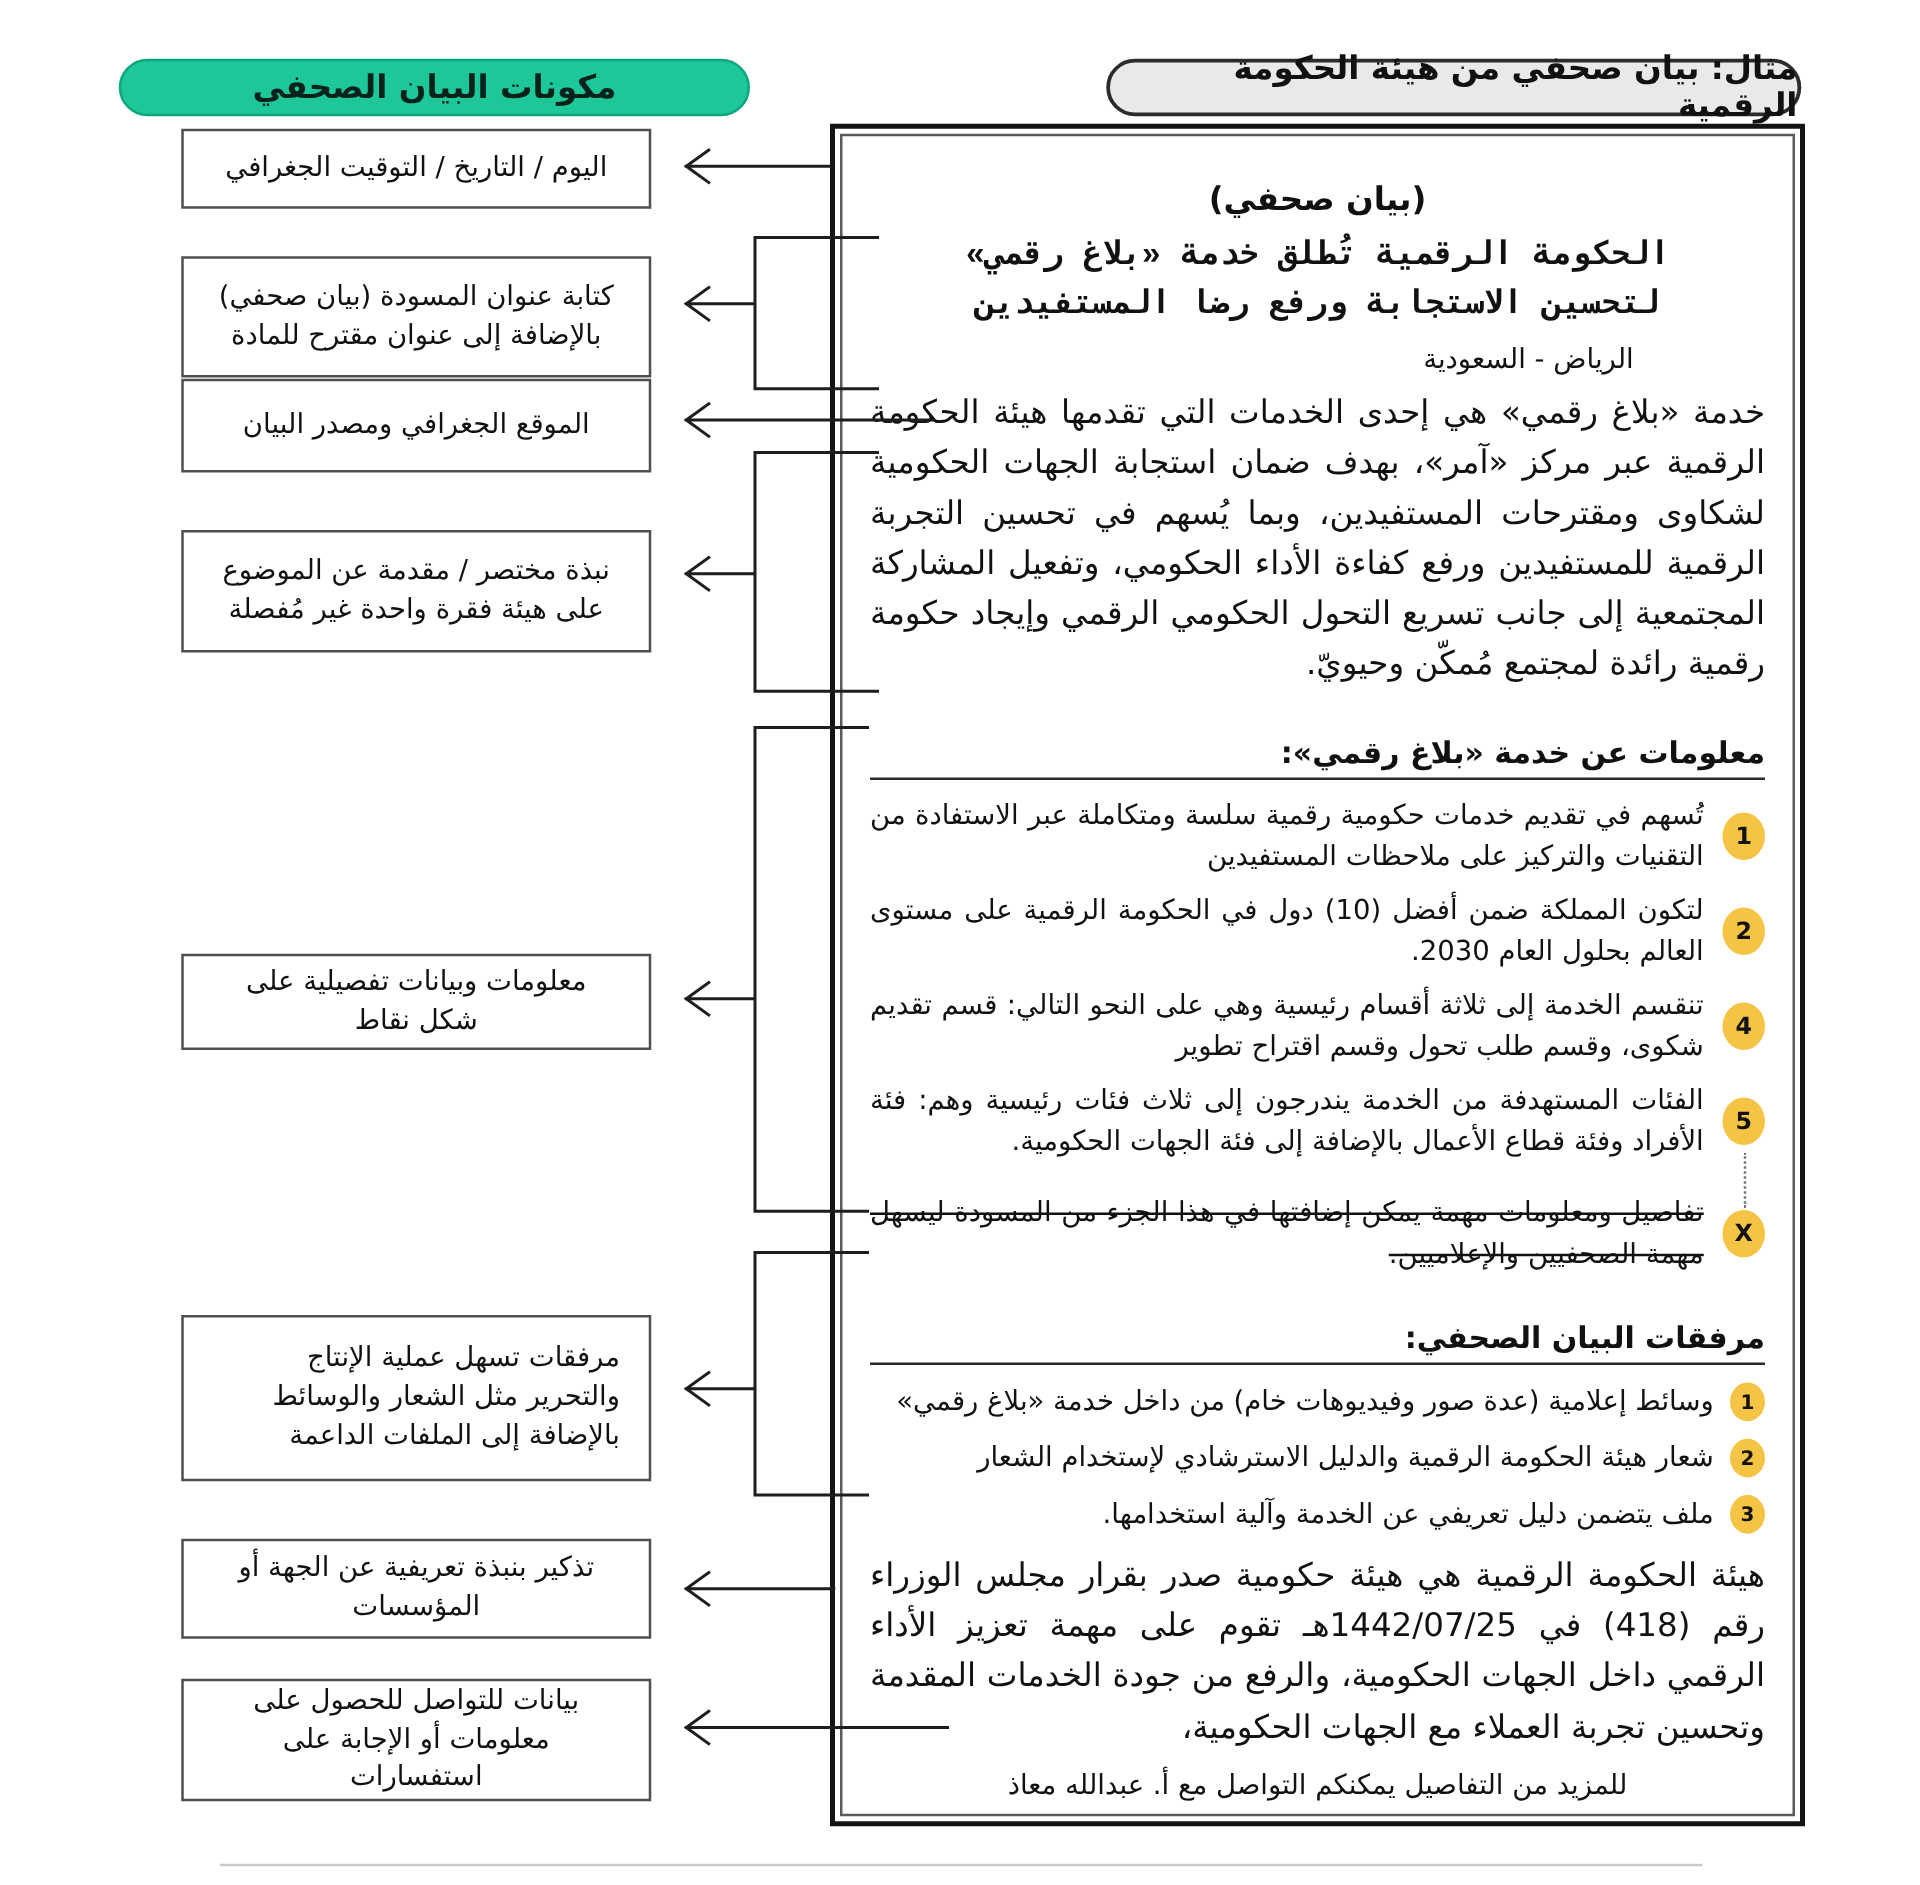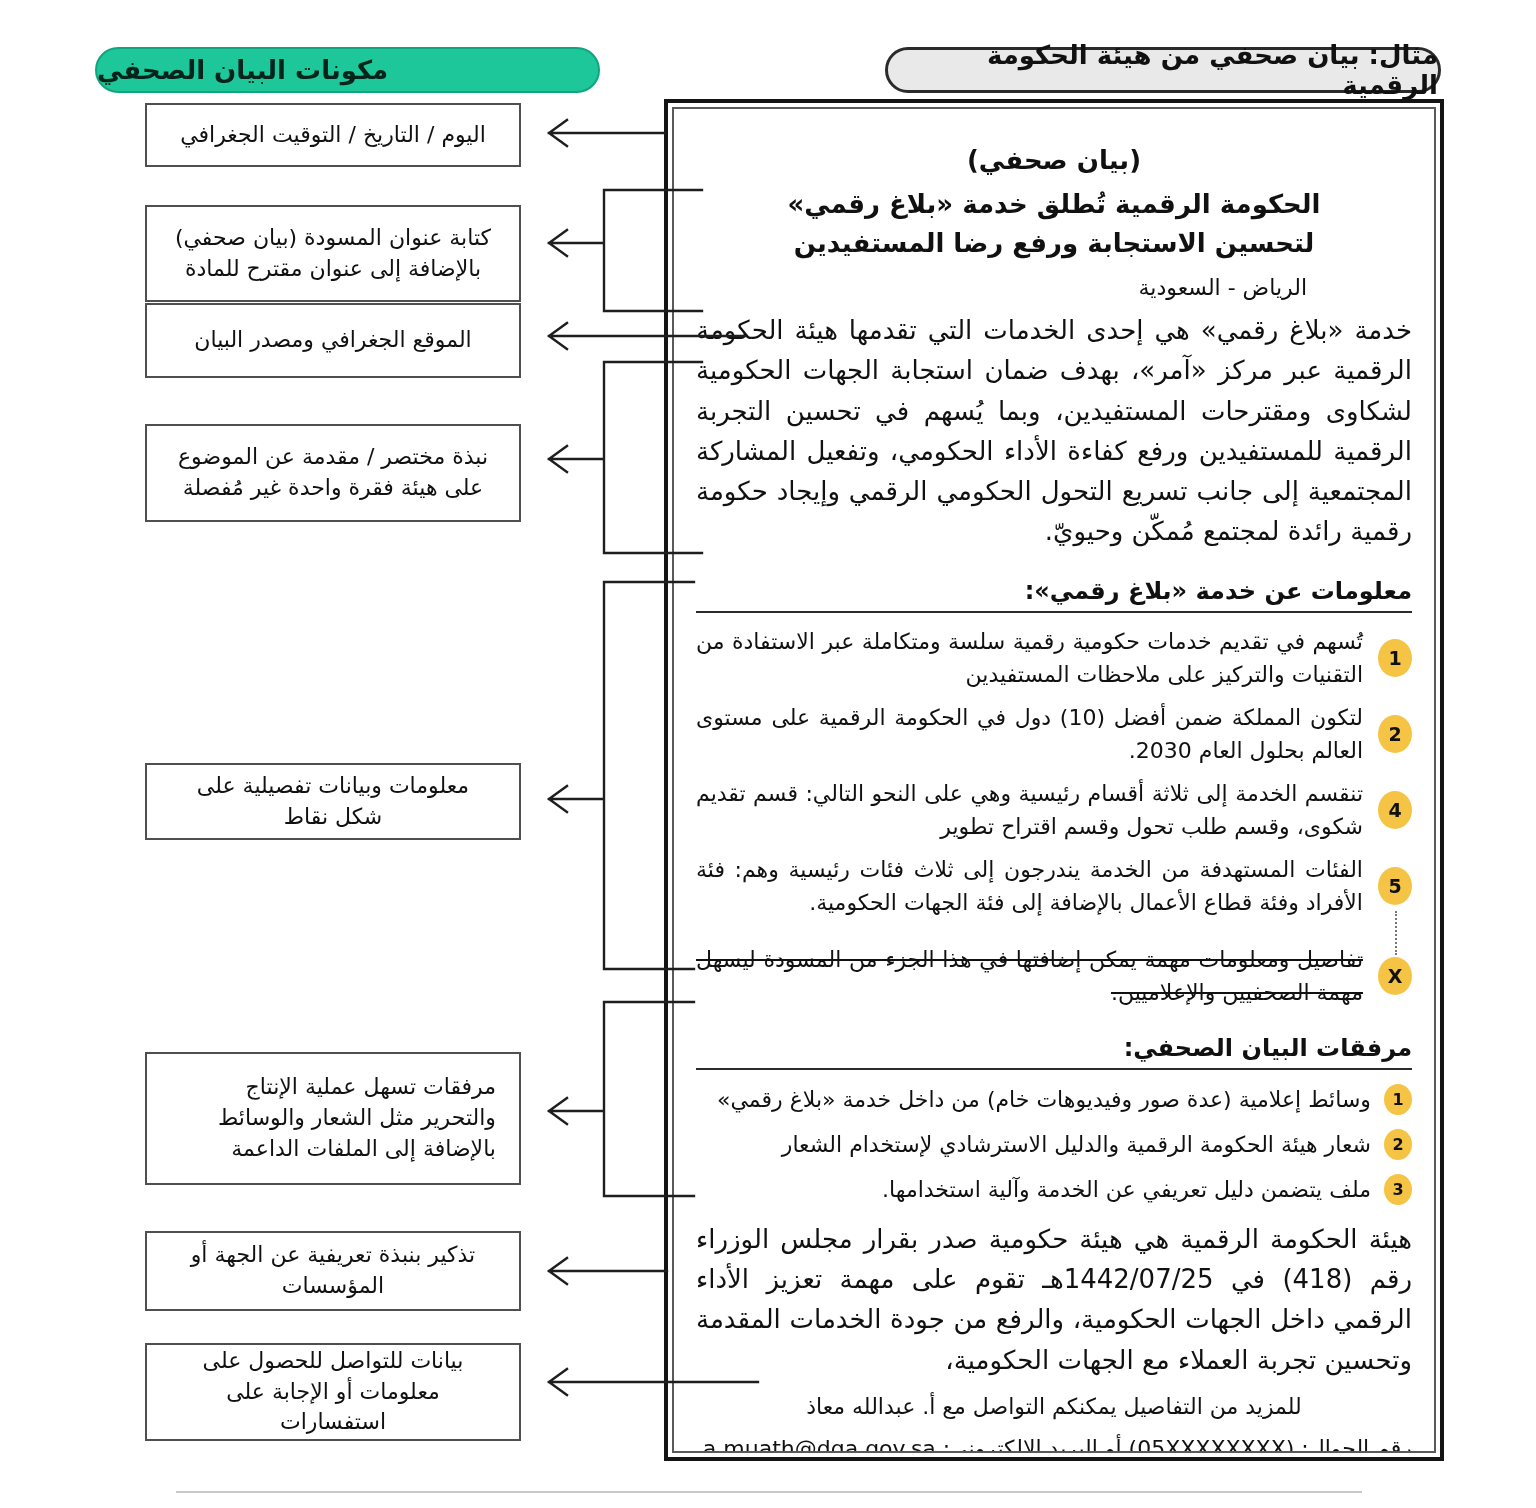--- a/index.html
+++ b/index.html
@@ -4,21 +4,21 @@
 <style>
   html,body { margin:0; padding:0; }
   body {
     width:1536px; height:1508px; position:relative; background:#ffffff;
     font-family:"DejaVu Sans", sans-serif; color:#111;
   }
 
   
   .badge {
     position:absolute; top:47px; height:46px; box-sizing:border-box;
-    display:flex; align-items:center; justify-content:flex-end;
+    display:flex; align-items:center; justify-content:center;
     border-radius:24px; font-weight:bold; font-size:26px; direction:rtl;
   }
   .badge-green {
     left:95px; width:505px; background:#1DC79A; border:2px solid #0fa57e; color:#05231a;
   }
   .badge-gray {
     left:885px; width:556px; background:#E9E9E9; border:3px solid #2b2b2b; color:#111;
   }
 
   
@@ -28,27 +28,27 @@
   }
   .press-inner {
     position:absolute; inset:4px; border:2px solid #5a5a5a;
     box-sizing:border-box; padding:8px 22px 8px 22px;
     direction:rtl; overflow:hidden;
   }
   .pr-dates { text-align:left; font-size:22px; line-height:1.5; }
   .pr-type  { text-align:center; font-weight:bold; font-size:26px; margin-top:28px; }
   .pr-headline {
     text-align:center; font-weight:bold; font-size:26px; line-height:1.5;
-    width:88%; margin:10px auto 0 auto;
+    width:88%; margin:10px auto 0 auto;font-family:Liberation Mono, monospace;
   }
   .pr-location { text-align:right; font-size:22px; margin-top:12px; padding-right:105px; }
   .pr-paragraph {
     font-size:26px; line-height:1.55; text-align:justify; margin:10px 0 0 0;
   }
-  .pr-section-title { font-weight:bold; font-size:24px; margin-top:25px; }
+  .pr-section-title { font-weight:bold; font-size:24px; margin-top:36px; }
   .pr-hr { border:none; border-top:2px solid #2b2b2b; margin:6px 0 12px 0; }
 
   .info-list { margin-top:4px; }
   .info-item { display:flex; align-items:center; gap:15px; margin:0 0 10px 0; }
   .num-circle {
     flex:0 0 auto; width:34px; height:38px; border-radius:50%;
     background:#F6C445; display:flex; align-items:center; justify-content:center;
     font-weight:bold; font-size:19px; color:#111; position:relative;
   }
   .info-text { flex:1; font-size:22px; line-height:1.5; text-align:justify; margin:0; }

